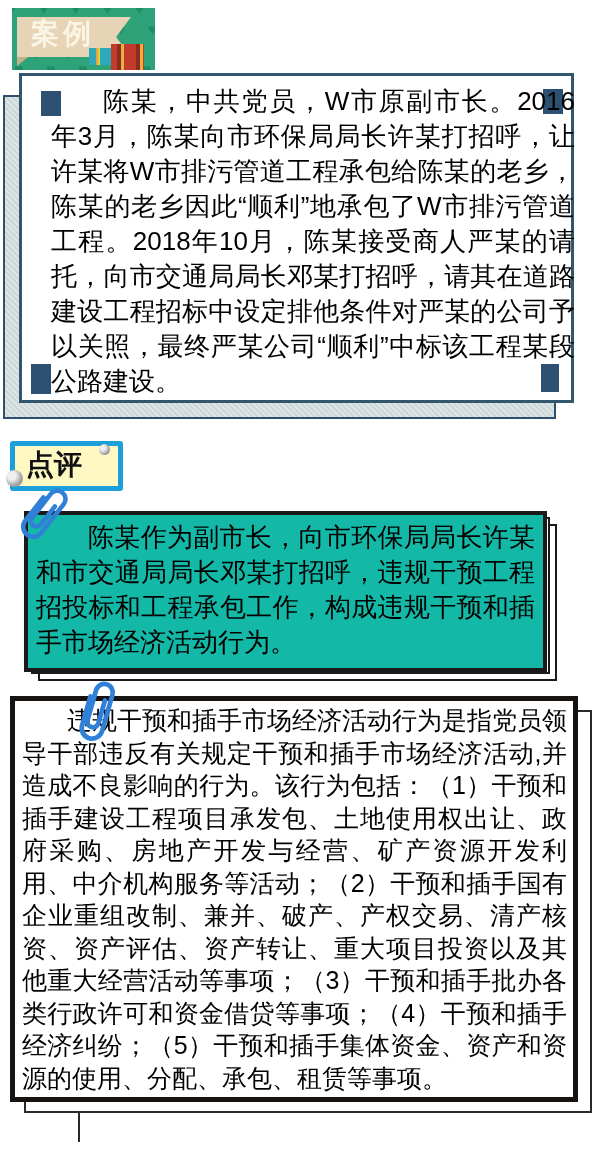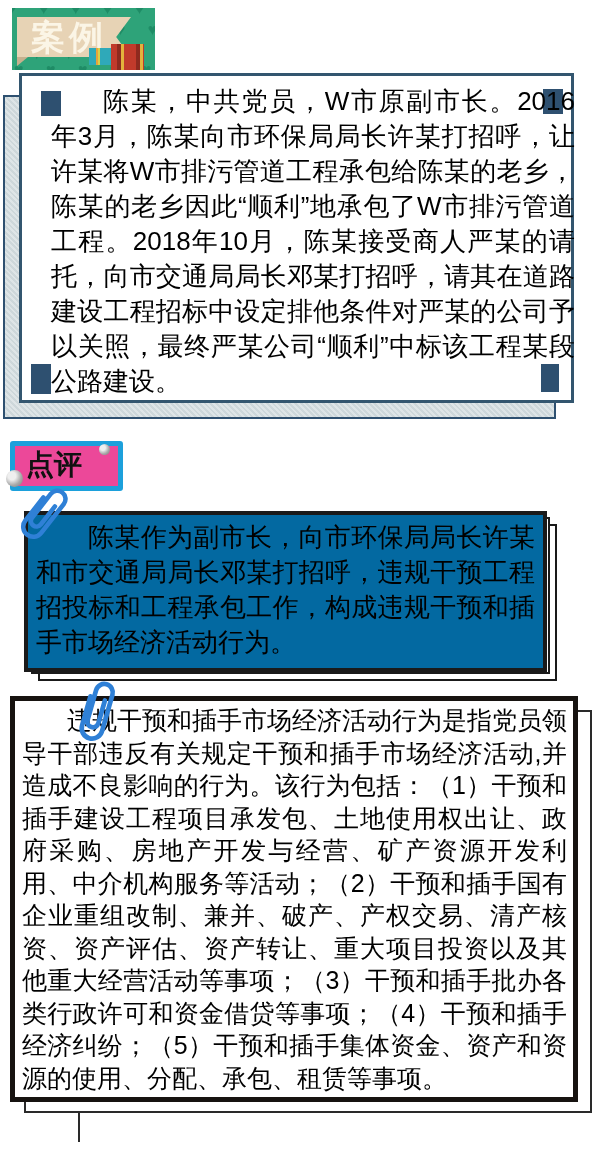--- a/index.html
+++ b/index.html
@@ -15,57 +15,57 @@
   .hearts.r1{left:-5px;top:-7px;}
   .hearts.r2{left:8px;top:14px;}
   .hearts.r3{left:-12px;top:38px;}
   .hearts.r4{left:2px;top:54px;}
   .ribbon{position:absolute;left:5px;top:9px;width:114px;height:40px;z-index:2;
     background:#E7D3B5;
     clip-path:polygon(0 0,100% 0,87% 50%,100% 100%,0 100%);}
   .ribbon-fold{position:absolute;left:5px;top:49px;width:0;height:0;z-index:1;
     border-top:9px solid #C7B08E;border-right:11px solid transparent;}
   .ribbon-label{position:absolute;left:19px;top:12px;z-index:3;
-    color:#FBF5E6;font-size:34px;font-weight:bold;letter-spacing:4px;line-height:1;}
+    color:#FBF5E6;font-size:28px;font-weight:bold;letter-spacing:4px;line-height:1;}
   .gift-teal{position:absolute;left:77px;top:40px;width:22px;height:17px;z-index:3;
     background:linear-gradient(90deg,#2FA9B9 0 30%,#E8A23C 30% 42%,#D8D24A 42% 52%,#2FA9B9 52%);}
   .gift-red{position:absolute;left:99px;top:36px;width:33px;height:26px;z-index:4;
     background:repeating-linear-gradient(90deg,#C13A2B 0 6px,#8E2A1F 6px 10px,#E3B33C 10px 13px,#C13A2B 13px 19px);}
   
   .case-back{position:absolute;left:3px;top:95px;width:549px;height:320px;
     background:#CDD7DA;border:2px solid #2E5070;
     background-image:repeating-linear-gradient(45deg,rgba(255,255,255,.35) 0 2px,rgba(0,0,0,0) 2px 4px);}
   .case-front{position:absolute;left:19px;top:73px;width:549px;height:324px;
     background:#fff;border:3px solid #33566F;}
   .case-text{position:absolute;left:13px;top:8px;width:524px;
     font-size:26px;line-height:35px;text-align:justify;text-indent:2em;margin-left:16px;}
   .sq{position:absolute;background:#2E5070;}
   .sq-tl{left:19px;top:15px;width:20px;height:25px;}
   .sq-tr{left:521px;top:13px;width:20px;height:25px;}
   .sq-bl{left:9px;top:288px;width:20px;height:30px;}
   .sq-br{left:519px;top:288px;width:18px;height:28px;}
   
   .review-label{position:absolute;left:10px;top:441px;width:103px;height:40px;
-    background:#ec4899;border:5px solid #1CA0DB;border-radius:3px;z-index:6;}
+    background:#fef9c3;border:5px solid #1CA0DB;border-radius:3px;z-index:6;}
   .review-label-text{position:absolute;left:11px;top:4px;font-size:28px;
     font-weight:bold;line-height:1.1;color:#111;}
   .pin{position:absolute;border-radius:50%;z-index:7;
     background:radial-gradient(circle at 35% 35%,#efefef 0 25%,#a8a8a8 60%,#787878 100%);}
   .pin-tr{left:99px;top:444px;width:11px;height:11px;}
   .pin-bl{left:6px;top:470px;width:17px;height:17px;}
   .clip{position:absolute;z-index:8;}
   .clip-review{left:24px;top:481px;width:40px;height:64px;transform:rotate(38deg);}
   .clip-def{left:76px;top:678px;width:42px;height:66px;transform:rotate(16deg);}
   
   .review-sheet2{position:absolute;left:38px;top:524px;width:515px;height:153px;
     background:#fff;border:2px solid #1a1a1a;}
   .review-sheet1{position:absolute;left:31px;top:517px;width:515px;height:153px;
     background:#fff;border:2px solid #1a1a1a;}
   .review-front{position:absolute;left:24px;top:511px;width:515px;height:153px;
-    background:#0369a1;border:4px solid #1a1a1a;}
+    background:#14b8a6;border:4px solid #1a1a1a;}
   .review-text{position:absolute;left:8px;top:5px;width:499px;
     font-size:26px;line-height:35px;text-align:justify;text-indent:2em;}
   
   .def-back{position:absolute;left:24px;top:710px;width:564px;height:399px;
     background:#fff;border:2px solid #2a2a2a;}
   .def-tick{position:absolute;left:78px;top:1112px;width:2px;height:30px;background:#2a2a2a;}
   .def-front{position:absolute;left:10px;top:696px;width:558px;height:396px;
     background:#fff;border:5px solid #171310;}
   .def-text{position:absolute;left:7px;top:3px;width:545px;
     font-size:25px;line-height:32.5px;text-align:justify;text-indent:1.8em;}

